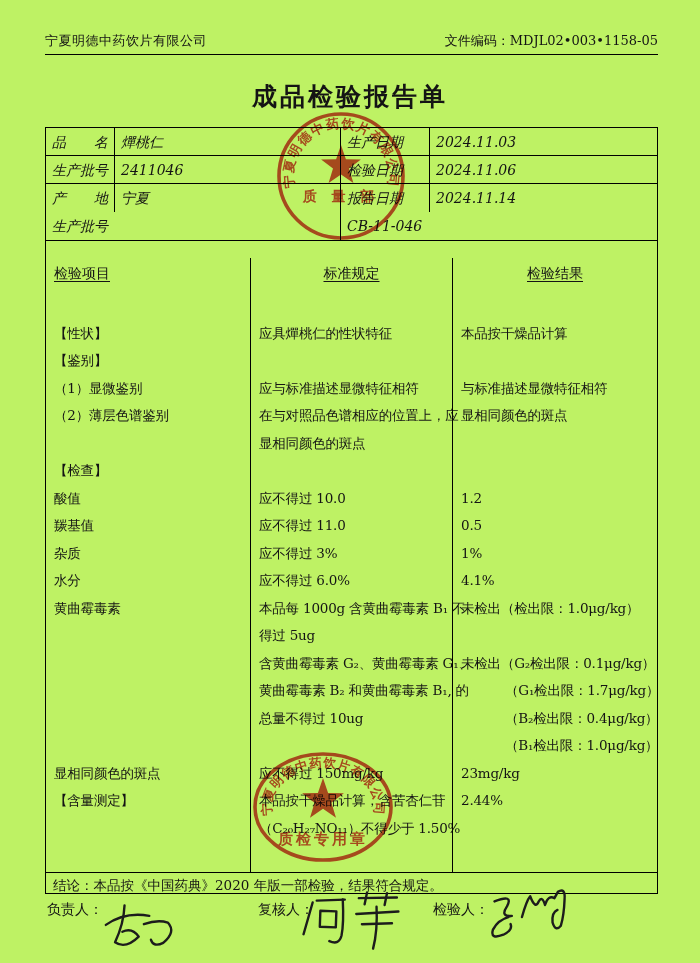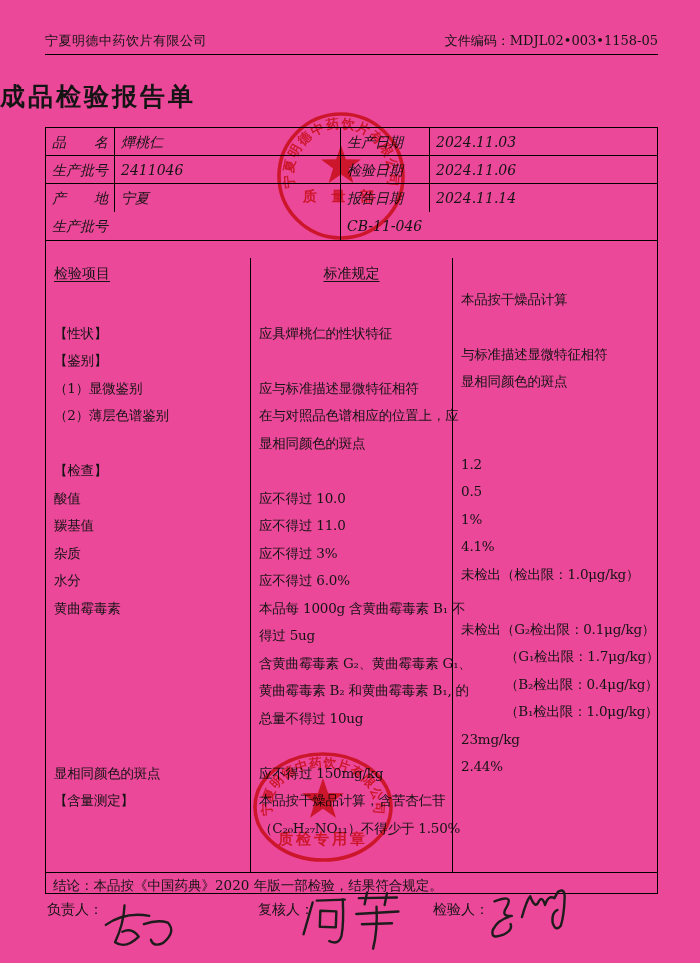--- a/index.html
+++ b/index.html
@@ -1,26 +1,26 @@
 <!DOCTYPE html>
 <html><head>
 <meta charset="utf-8">
 <style>
   html,body{margin:0;padding:0;background:#e8e8e8;}
   .page{
-    position:relative;width:700px;height:963px;background:#ec4899;
+    position:relative;width:700px;height:963px;background:#bef264;
     font-family:"DejaVu Serif","Liberation Serif",serif;
     color:#141414;overflow:hidden;margin:0 auto;
   }
   
   .hdr-company{position:absolute;left:45px;top:32px;font-size:13px;letter-spacing:.5px;}
   .hdr-code{position:absolute;right:42px;top:32px;font-size:13px;}
   .hdr-rule{position:absolute;left:45px;right:42px;top:54px;border-top:1.6px solid #000;}
   
-  .title{position:absolute;left:0;right:0;top:80px;
+  .title{position:absolute;left:0;right:0;top:80px;text-align:center;
          font-size:25px;font-weight:bold;letter-spacing:3px;}
   
   .info-table{position:absolute;left:45px;top:127px;width:613px;border:1.5px solid #000;
               box-sizing:border-box;font-size:14px;}
   .info-row{display:flex;height:28px;line-height:28px;border-bottom:1px solid #000;box-sizing:border-box;font-style:italic;}
   .info-row:last-child{border-bottom:none;}
   .ic{box-sizing:border-box;padding:0 6px;white-space:pre;overflow:hidden;}
   .ic-label{width:69px;border-right:1px solid #000;}
   .ic-value{width:226px;border-right:1px solid #000;}
   .ic-label2{width:89px;border-right:1px solid #000;}
@@ -133,20 +133,21 @@
         <div class="mline">得过 5ug</div>
         <div class="mline">含黄曲霉毒素 G₂、黄曲霉毒素 G₁、</div>
         <div class="mline">黄曲霉毒素 B₂ 和黄曲霉毒素 B₁, 的</div>
         <div class="mline">总量不得过 10ug</div>
         <div class="mline">&nbsp;</div>
         <div class="mline">应不得过 150mg/kg</div>
         <div class="mline">本品按干燥品计算，含苦杏仁苷</div>
         <div class="mline">（C₂₀H₂₇NO₁₁）不得少于 1.50%</div>
       </div>
     <div class="mcol mcol3" id="mcol3">
+      <div class="mhead h3"><span>检验结果</span></div>
     <div class="mline">&nbsp;</div>
         <div class="mline">本品按干燥品计算</div>
         <div class="mline">&nbsp;</div>
         <div class="mline">与标准描述显微特征相符</div>
         <div class="mline">显相同颜色的斑点</div>
         <div class="mline">&nbsp;</div>
         <div class="mline">&nbsp;</div>
         <div class="mline">1.2</div>
         <div class="mline">0.5</div>
         <div class="mline">1%</div>

